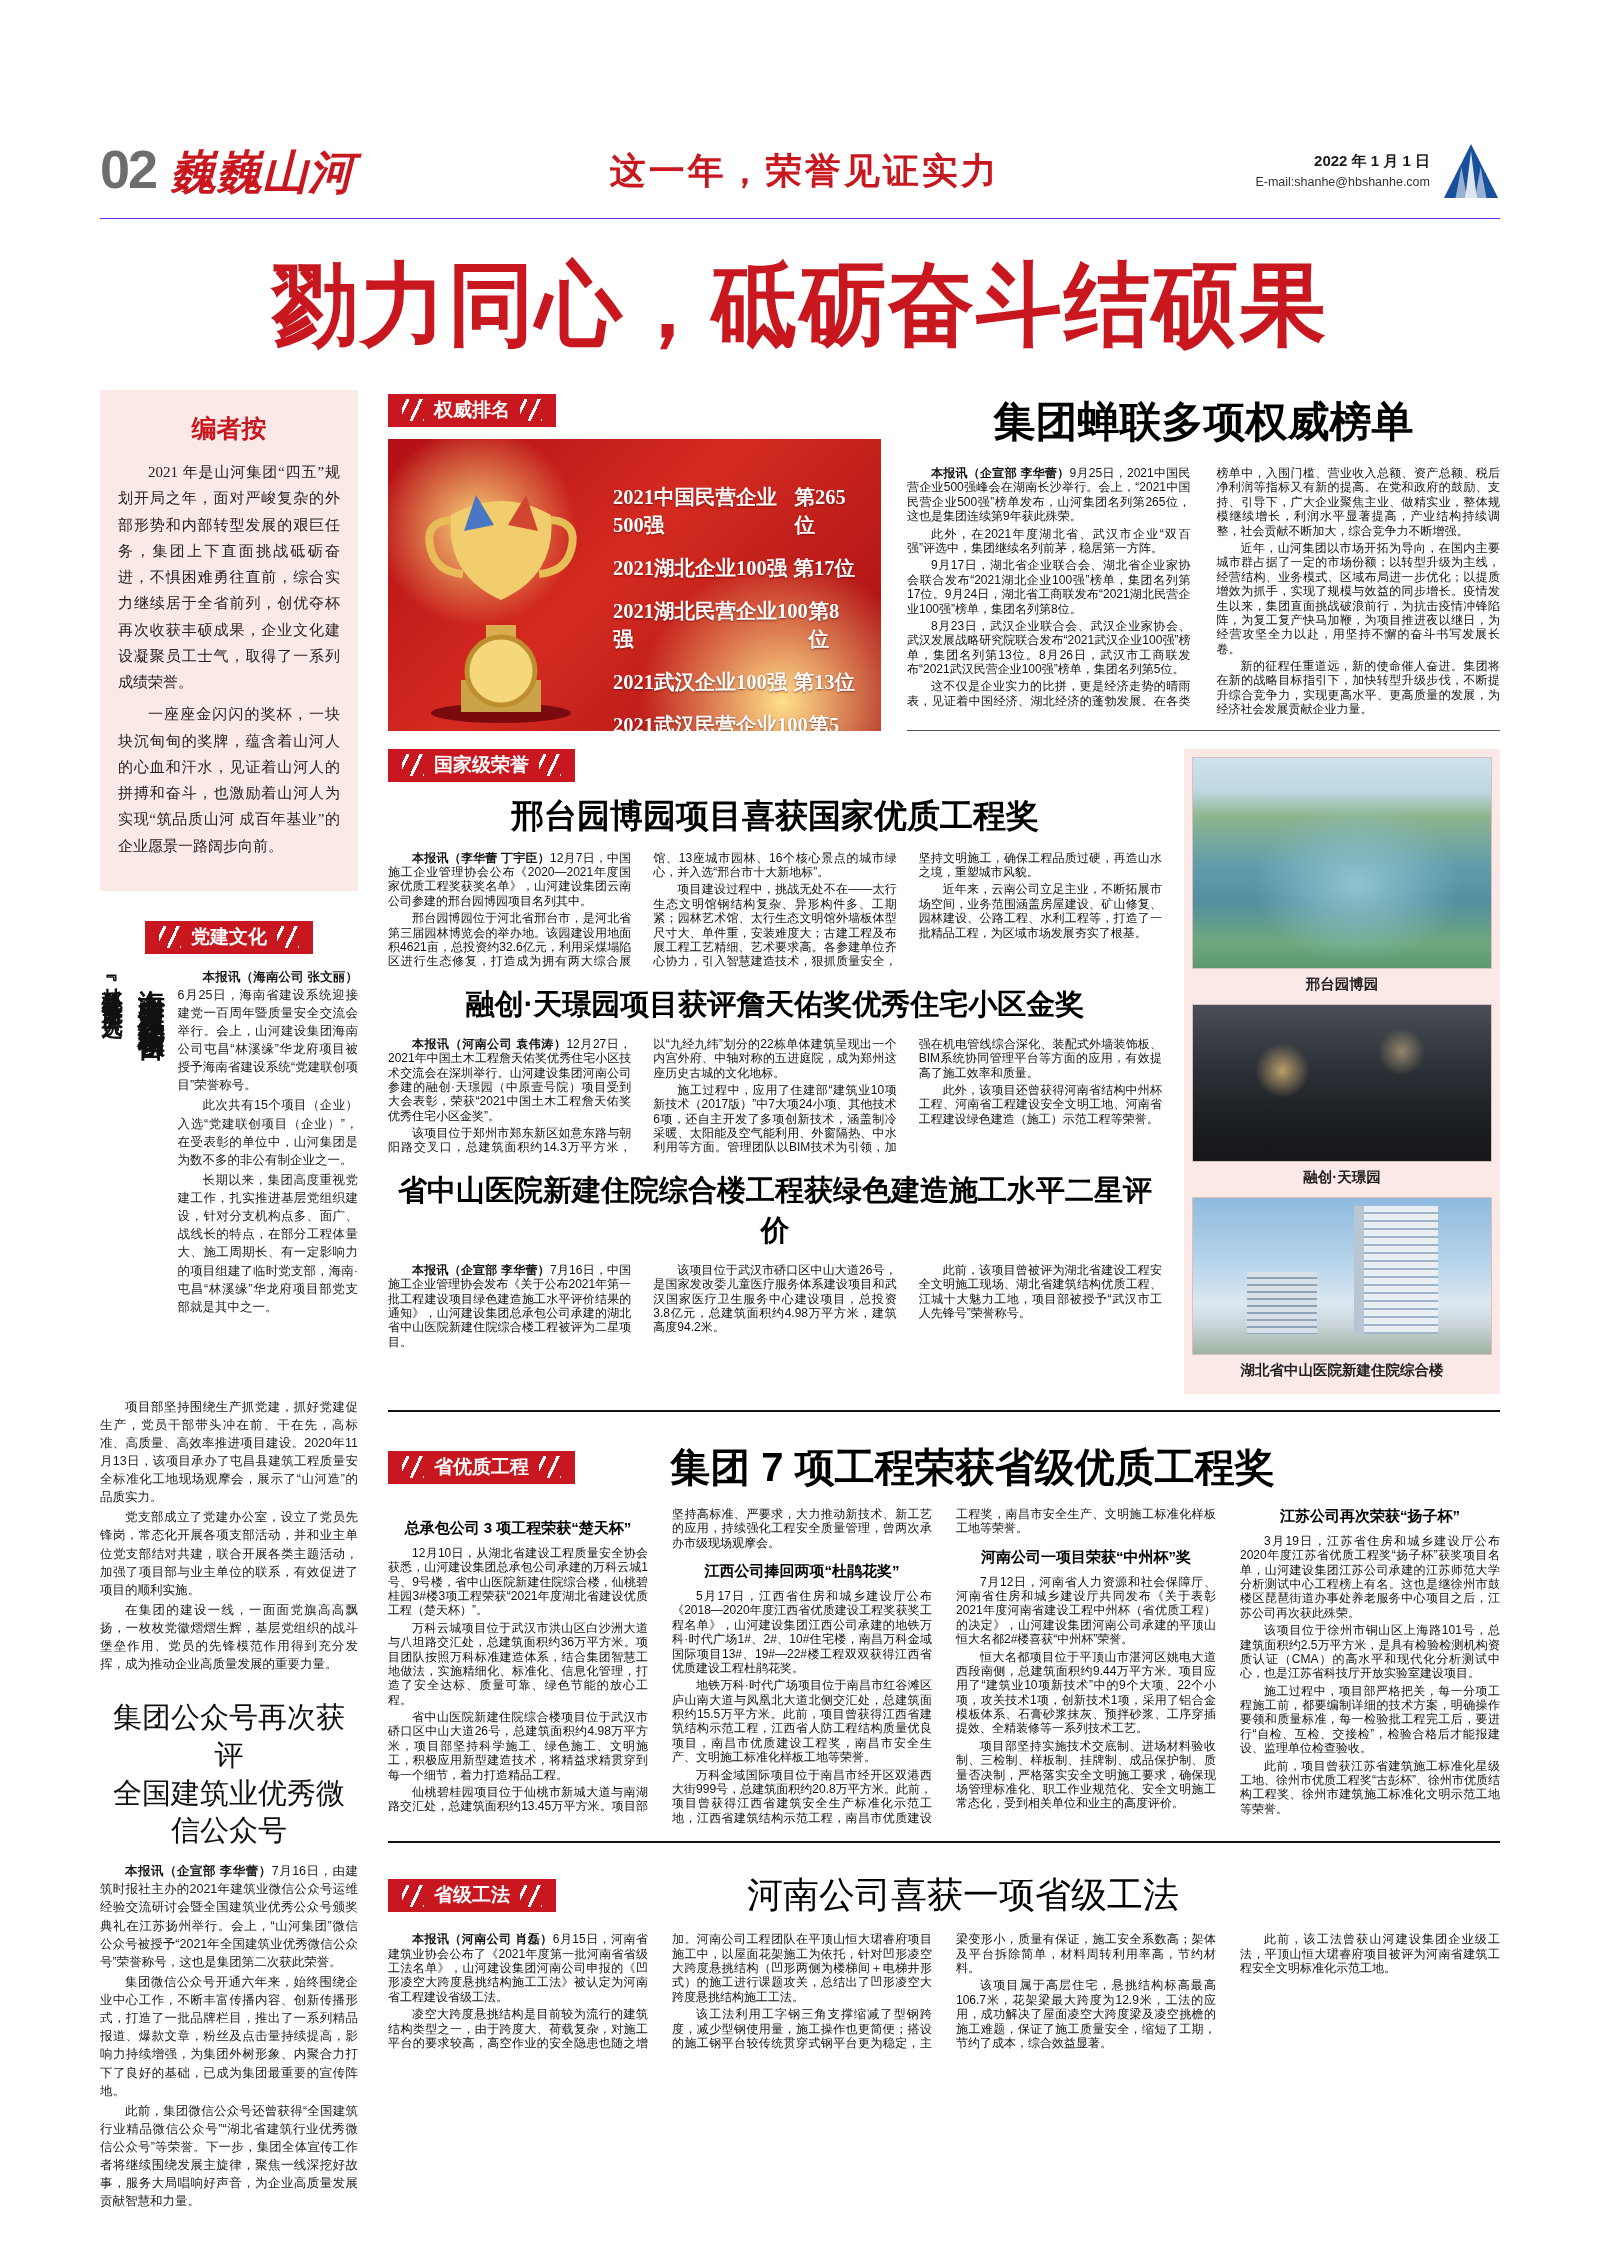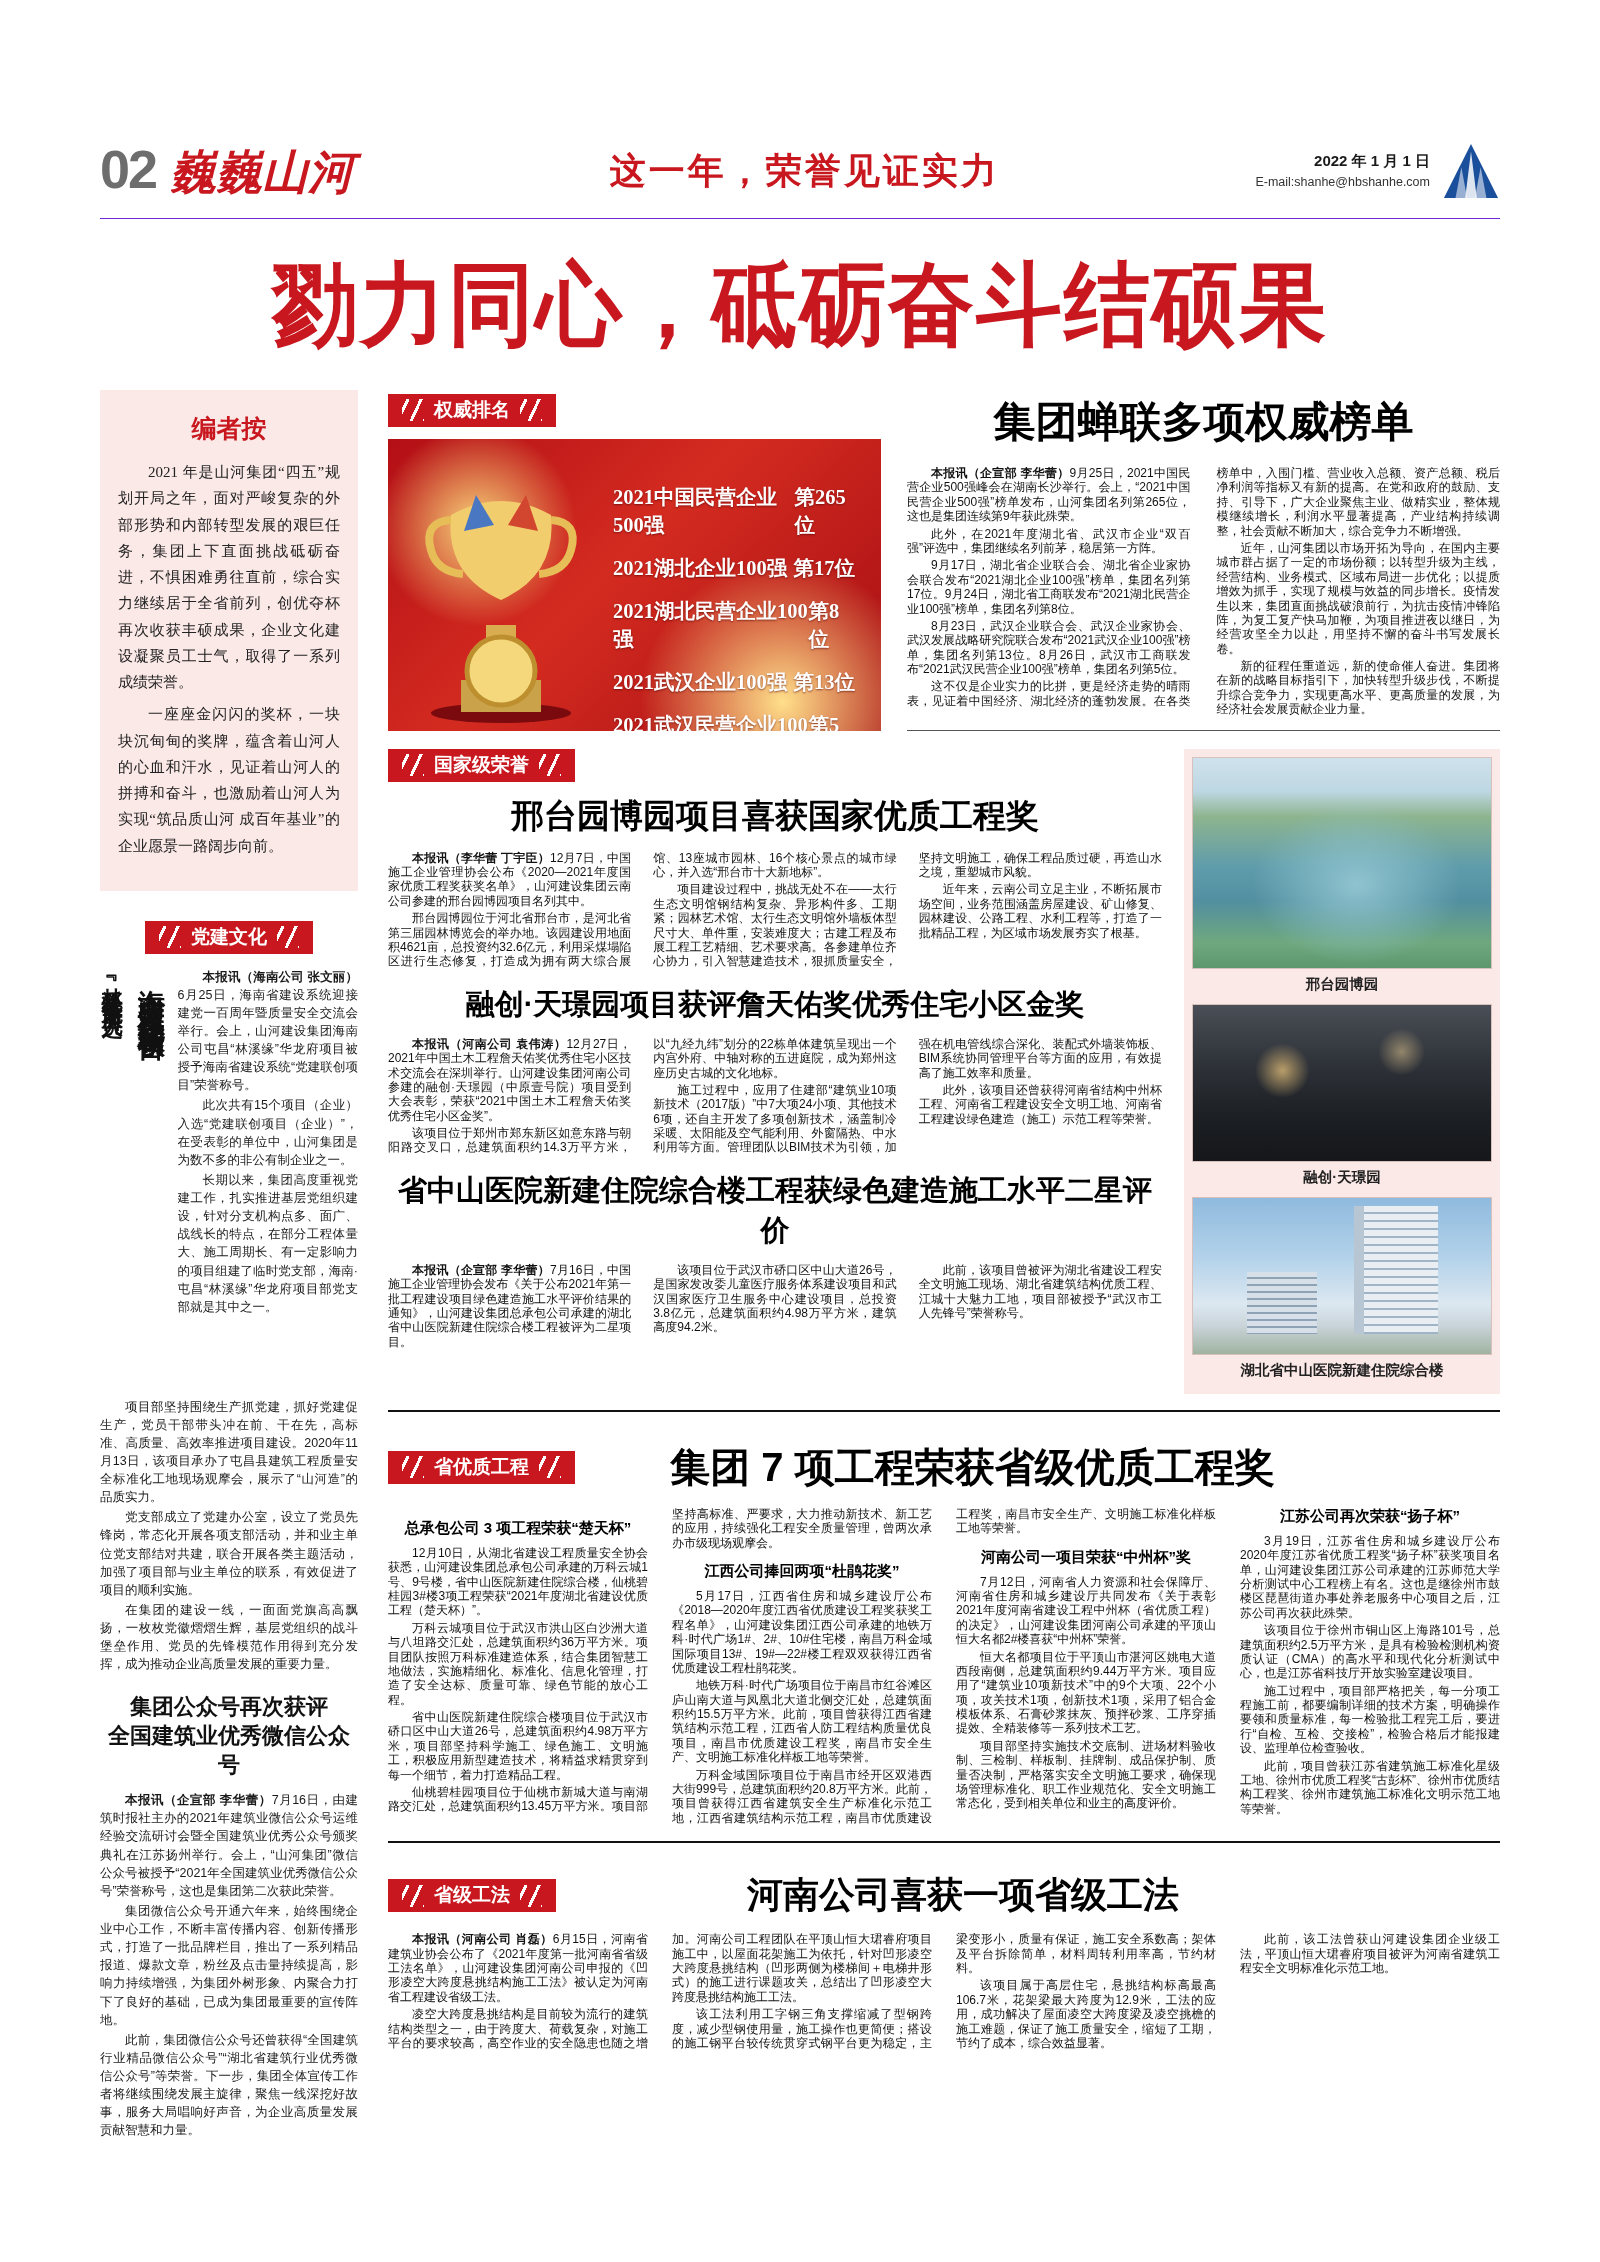--- a/index.html
+++ b/index.html
@@ -44,21 +44,21 @@
   
   .party-top{display:flex;gap:10px;height:420px;overflow:hidden;margin-bottom:10px;}
   .vtitle-sub,.vtitle-main{writing-mode:vertical-rl;font-weight:900;color:#111;line-height:1.2;}
   .vtitle-sub{font-size:21px;letter-spacing:3px;}
   .vtitle-main{font-size:27px;letter-spacing:4px;}
   .party-side{flex:1;min-width:0;overflow:hidden;}
   .sb-body p{font-size:12.5px;line-height:1.45;text-align:justify;text-indent:2em;margin:0 0 2px 0;}
   .byline{font-weight:bold;}
 
   
-  .wechat-title{font-size:22px;font-weight:700;text-align:center;line-height:1.3;margin:20px 0 12px 0;color:#111;}
+  .wechat-title{font-size:29px;font-weight:400;text-align:center;line-height:1.3;margin:26px 0 12px 0;color:#111;}
 
   
   .row1{display:flex;gap:26px;margin-top:4px;}
   .awards-visual{width:493px;flex:none;}
   .trophy-banner{margin-top:10px;height:292px;position:relative;overflow:hidden;
       background:radial-gradient(circle at 18% 30%,#f7d37a 0%,rgba(247,211,122,0) 22%),
                  radial-gradient(circle at 80% 90%,#ffdf8a 0%,rgba(255,223,138,0) 30%),
                  linear-gradient(135deg,#b30f16 0%,#d42b20 45%,#a50d13 100%);}
   .rank-list{margin-left:225px;padding:44px 26px 0 0;display:flex;flex-direction:column;gap:15px;}
   .rank-row{display:flex;justify-content:space-between;color:#fff;font-family:"Liberation Serif",serif;
@@ -93,21 +93,21 @@
       background:repeating-linear-gradient(180deg,#e9eef3 0 6px,#9fb4c6 6px 8px),
                  linear-gradient(90deg,#dfe7ee 0%,#c3d2de 100%);
       border-left:10px solid #b7c6d2;}
   .podium-shape{position:absolute;left:18%;top:74px;width:70px;height:62px;
       background:repeating-linear-gradient(180deg,#d7e0e8 0 5px,#8ea3b5 5px 7px);}
 
   
   .band{border-top:2px solid #111;margin-top:16px;padding-top:28px;}
   .band-head{display:flex;align-items:center;gap:30px;margin-bottom:12px;}
   .band-title{flex:1;text-align:center;font-size:40px;font-weight:900;color:#000;margin:0 160px 0 0;}
-  .band-title-sm{flex:1;text-align:center;font-size:36px;font-weight:700;color:#000;margin:0 160px 0 0;}
+  .band-title-sm{flex:1;text-align:center;font-size:36px;font-weight:400;color:#000;margin:0 160px 0 0;}
   .cols4{column-count:4;column-gap:24px;}
   .subhead{font-size:15px;font-weight:900;text-align:center;margin:12px 0 8px 0;color:#000;}
 </style>
 </head>
 <body>
 
 <div class="page">
  <div class="inner">
 
   <div class="hdr">

